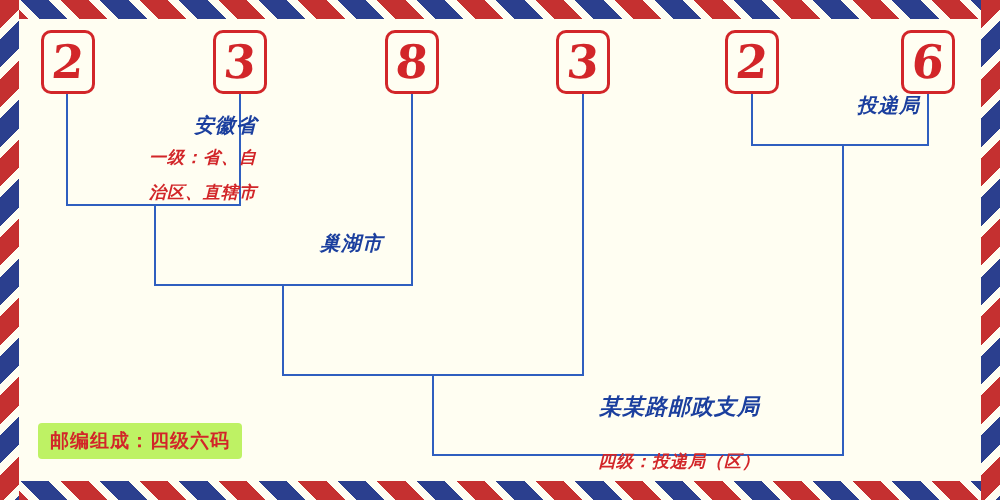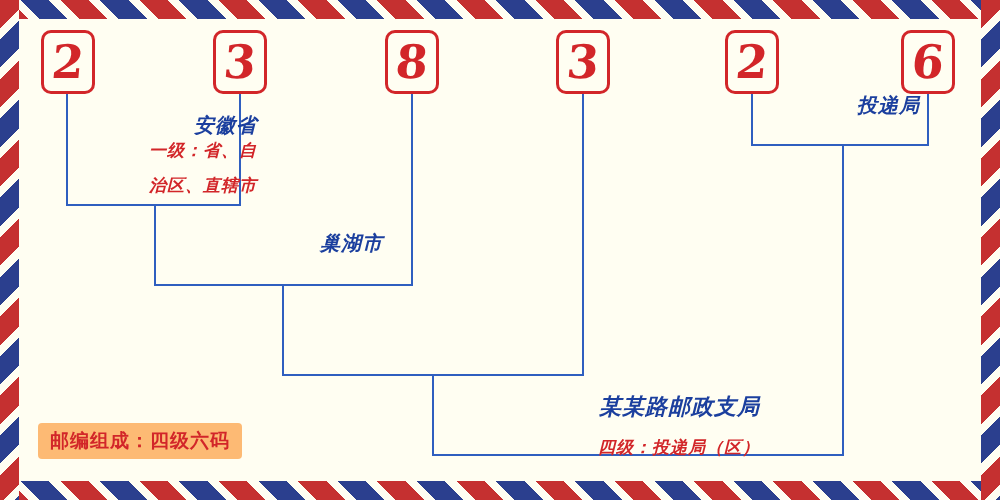--- a/index.html
+++ b/index.html
@@ -50,29 +50,29 @@
   .line.h { height:2px; }
 
   
   .label-block { position:absolute; text-align:right; z-index:2;font-style:italic; }
   .place {
     color:var(--blue_text,#1b3f9e); font-weight:bold; font-size:20px;
     letter-spacing:1px;
   }
   .desc {
     color:var(--red,#d22629); font-weight:bold; font-size:17px;
-    letter-spacing:1px;
+    margin-top:7px; letter-spacing:1px;
   }
   .desc + .desc { margin-top:12px; }
-  .label-block .gap { margin-top:14px; }
+  .label-block .gap { margin-top:28px; }
 
   
   .footer {
     position:absolute; left:38px; top:423px; z-index:4;
-    background:#fdba74; color:var(--red,#d22629);
+    background:#bef264; color:var(--red,#d22629);
     font-weight:bold; font-size:19px; letter-spacing:1px;
     padding:5px 12px; border-radius:4px;
   }
 </style>
 </head>
 <body>
 
 <div class="canvas">
 
   <div class="strip strip-top"></div>

